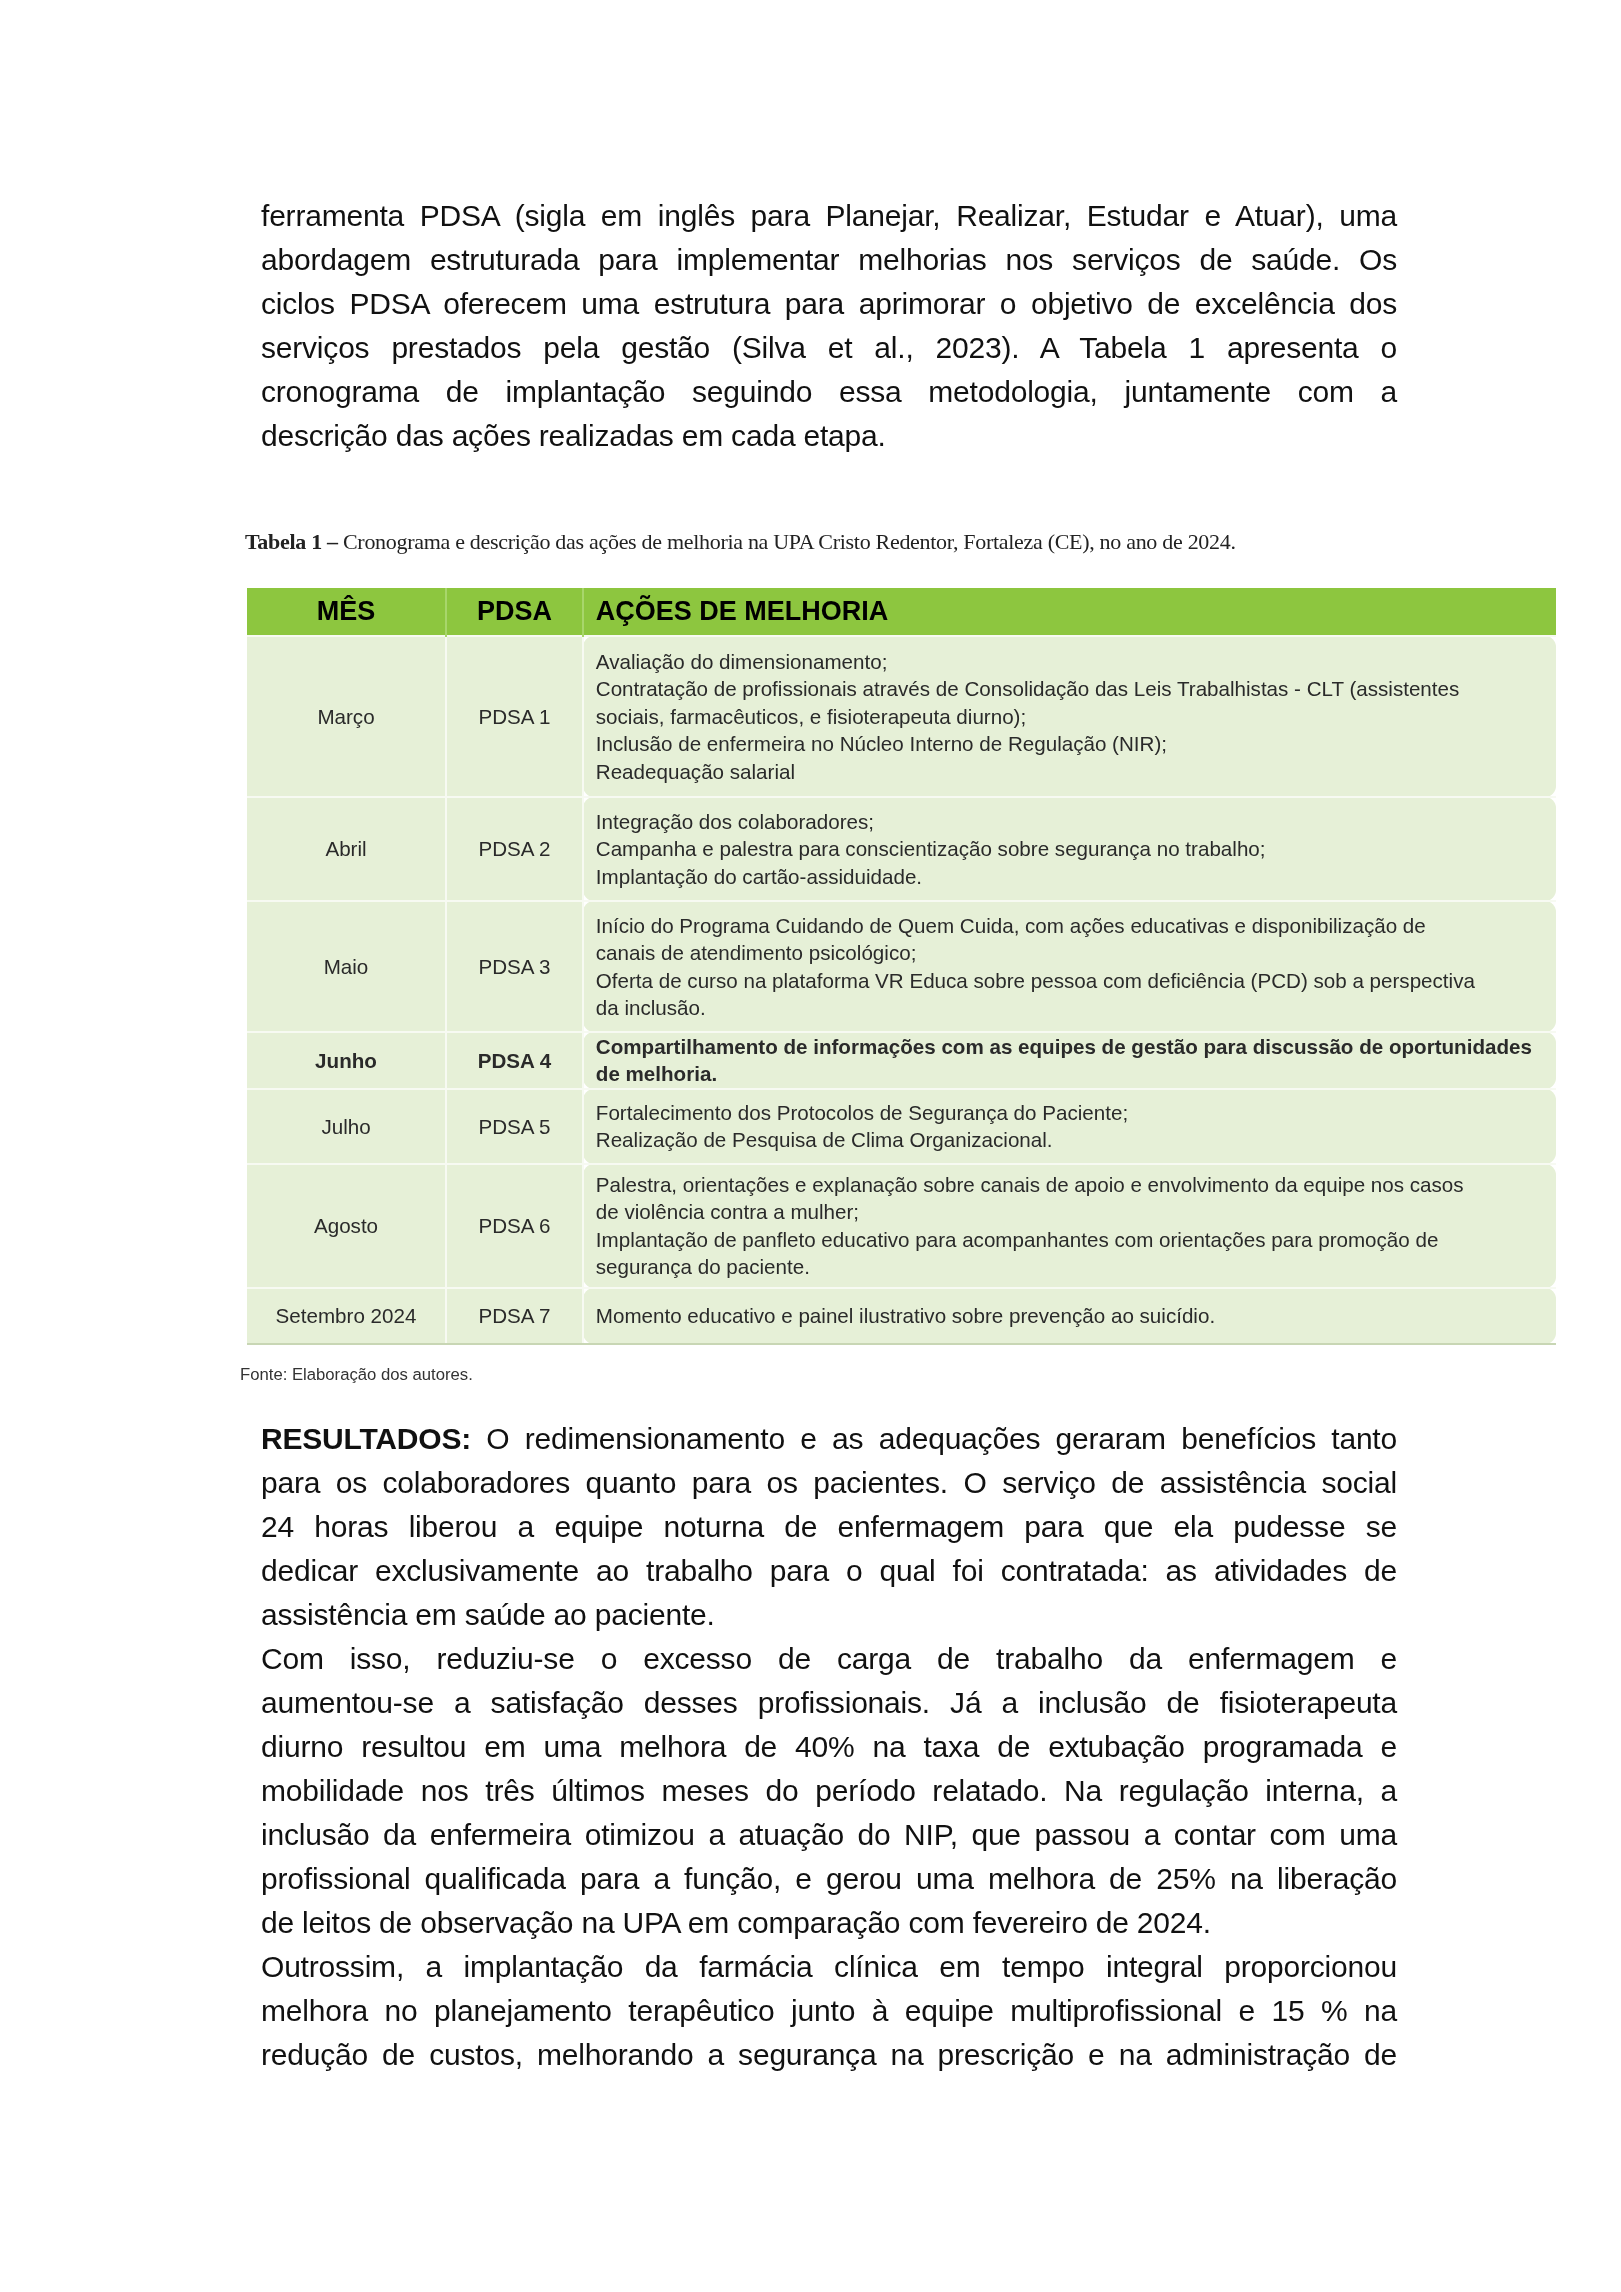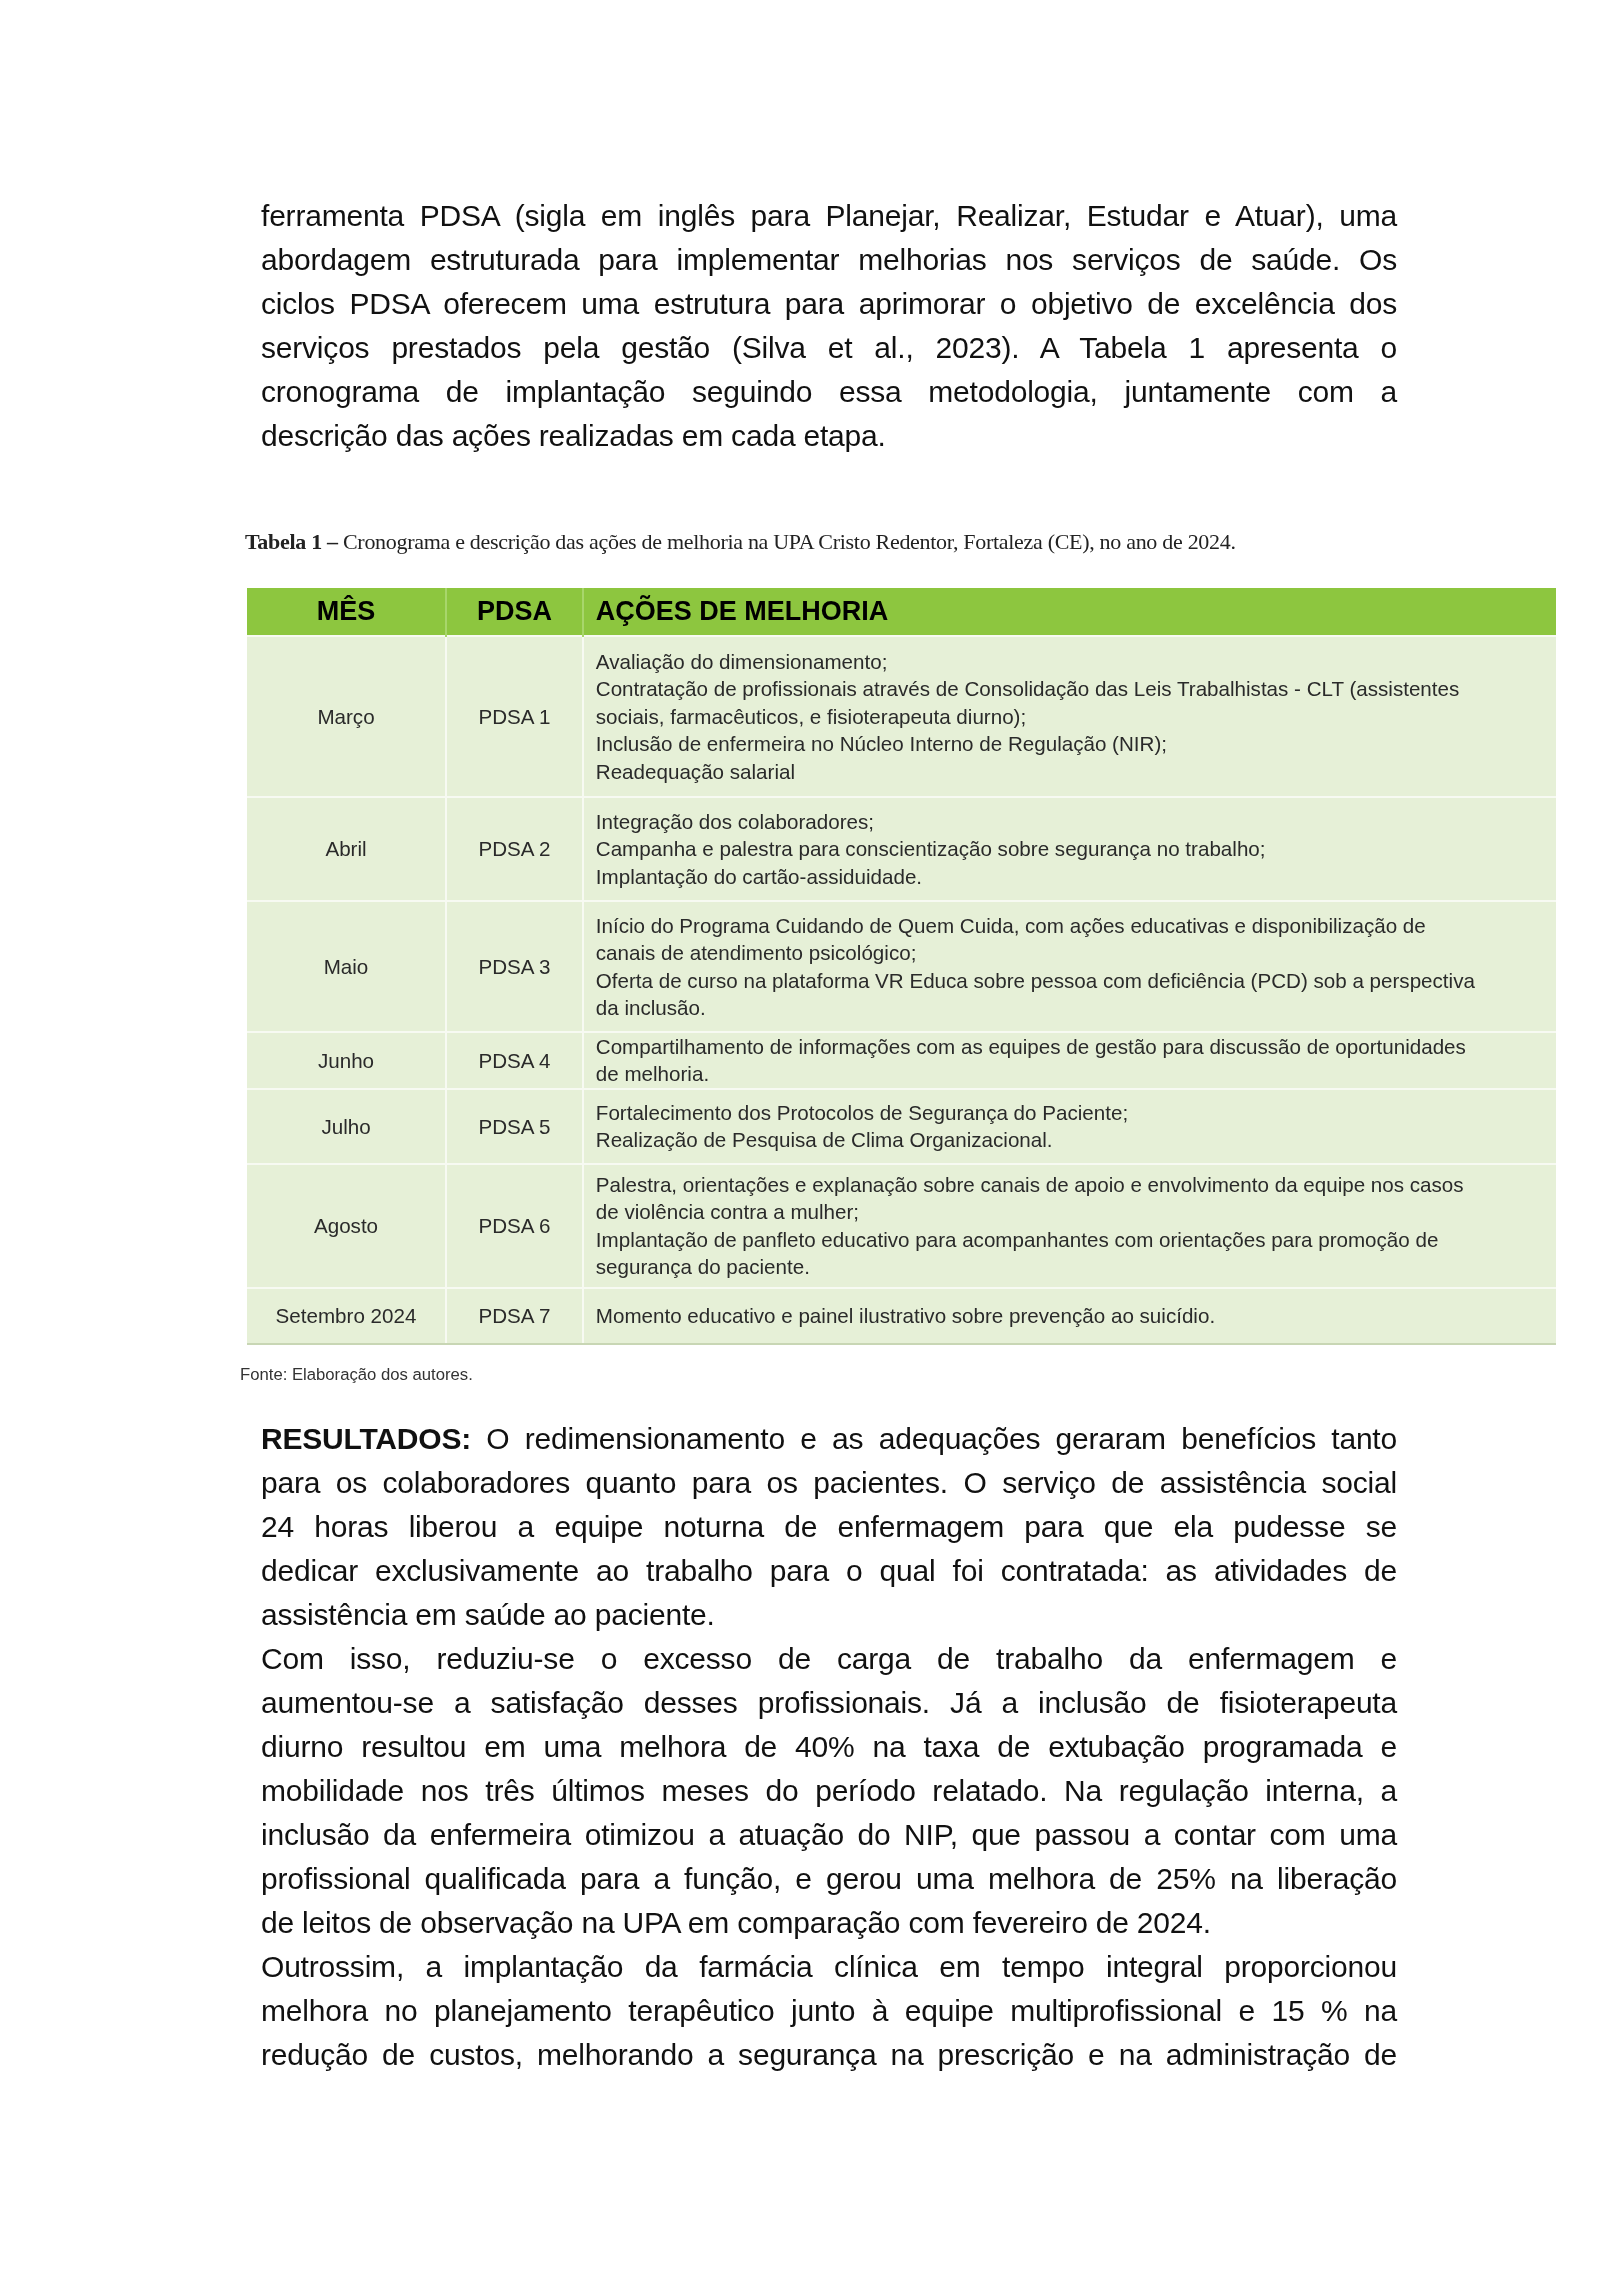--- a/index.html
+++ b/index.html
@@ -33,21 +33,21 @@
   #data-table col.c3 { width: auto; }
   #data-table th {
     background: #8dc63f; color: #000000; font-weight: bold; height: 47px;
     font-size: 27px; padding: 0; border-right: 2px solid #a8d66b;
   }
   #data-table th:last-child { text-align: left; padding-left: 11.8px; border-right: none; }
   #data-table td {
     background: #e6f0d7; border-top: 2px solid #f7faf2; border-right: 2px solid #f7faf2;
     padding: 0; line-height: 27.4px; vertical-align: middle;
   }
-  #data-table td:last-child { border-right: none; padding-left: 11.8px; padding-right: 2px; }
+  #data-table td:last-child { border-right: none; padding-left: 11.8px; padding-right: 2px; border-radius: 11px; }
   #data-table td.center { text-align: center; }
   #data-table tr.last td { border-bottom: 2px solid #c8d6b4; }
   .action { display: block; }
 
   #table-source {
     position: absolute; left: 240px; top: 1365px;
     font-family: "Liberation Sans", sans-serif; font-size: 16.7px; color: #333;
   }
 </style>
 </head>
@@ -101,21 +101,21 @@
       <tr style="height: 131px;">
         <td class="center">Maio</td>
         <td class="center">PDSA 3</td>
         <td>
           <span class="action">Início do Programa Cuidando de Quem Cuida, com ações educativas e disponibilização de</span>
           <span class="action">canais de atendimento psicológico;</span>
           <span class="action">Oferta de curso na plataforma VR Educa sobre pessoa com deficiência (PCD) sob a perspectiva</span>
           <span class="action">da inclusão.</span>
         </td>
       </tr>
-      <tr style="height: 56px;">
+      <tr style="height: 56px; font-weight: bold;">
         <td class="center">Junho</td>
         <td class="center">PDSA 4</td>
         <td>
           <span class="action">Compartilhamento de informações com as equipes de gestão para discussão de oportunidades</span>
           <span class="action">de melhoria.</span>
         </td>
       </tr>
       <tr style="height: 75px;">
         <td class="center">Julho</td>
         <td class="center">PDSA 5</td>

